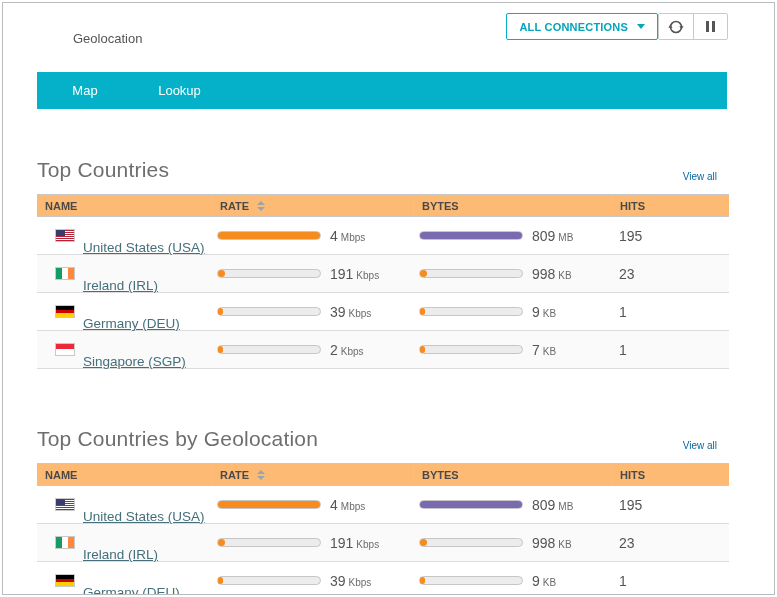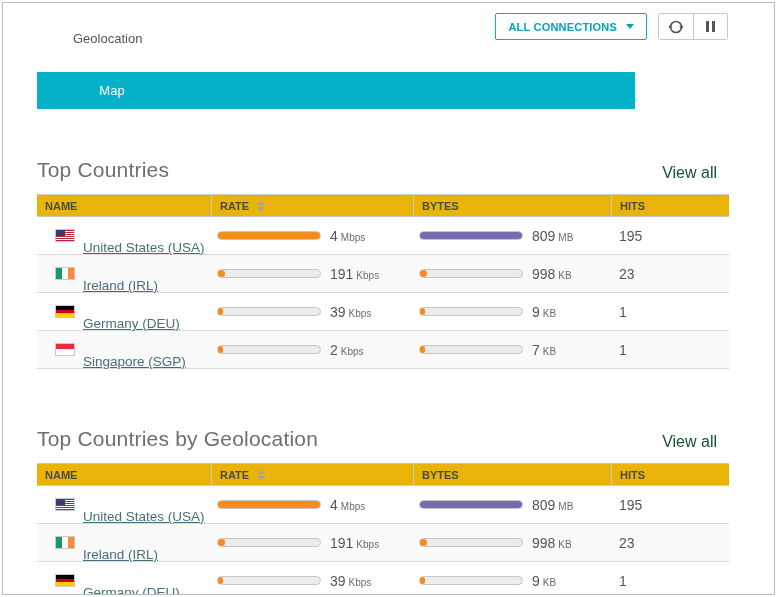--- a/index.html
+++ b/index.html
@@ -27,21 +27,21 @@
     justify-content: space-between;
     align-items: flex-start;
     padding: 10px 46px 0 34px;
   }
   .page-title {
     font-size: 13px;
     color: #555;
     margin-top: 18px;
     margin-left: 36px;
   }
-  .controls { display: flex; gap: 11px; }
+  .controls { display: flex; }
   .btn-connections {
     display: flex;
     align-items: center;
     gap: 9px;
     height: 27px;
     padding: 0 12px;
     background: #fff;
     border: 1px solid #04aec6;
     border-radius: 2px;
     color: #04a5bc;
@@ -74,25 +74,24 @@
     cursor: pointer;
     padding: 0;
   }
   .icon-btn + .icon-btn { border-left: 1px solid #c5cacd; }
   .pause-glyph { display: inline-flex; gap: 3px; }
   .pause-glyph i { display: block; width: 3px; height: 11px; background: #555; }
 
   
   .tabs {
     display: flex;
-    width: 598px;
+    width: 690px;
     height: 37px;
     margin: 26px 0 0 34px;
     background: #04b1c9;
-    padding-left: 27px;
   }
   .tab {
     display: flex;
     align-items: center;
     justify-content: center;
     color: #fff;
     font-size: 13px;
     cursor: pointer;
   }
   .tab-map { width: 96px; }
@@ -111,34 +110,34 @@
   }
   .section-head.second { margin-top: 58px; }
   .section-title {
     margin: 0;
     font-size: 21px;
     font-weight: 300;
     color: #6e6e6e;
     letter-spacing: 0.2px;
   }
   .view-all {
-    font-size: 16px;
-    color: #14532d;
+    font-size: 10px;
+    color: #0369a1;
     text-decoration: none;
     padding-right: 12px;
     cursor: pointer;
   }
 
   
   .tbl { width: 692px; }
   .thead {
     display: flex;
     height: 23px;
     align-items: stretch;
-    background: #eab308;
+    background: #fdba74;
     border-top: 1px solid #c9c9c9;
     border-bottom: 1px solid #c9c9c9;
     font-size: 11px;
     font-weight: bold;
     color: #4a4a4a;
   }
   .th {
     display: flex;
     align-items: center;
     padding-left: 8px;
@@ -234,20 +233,21 @@
               <i></i>
               <i></i>
             </span>
         </button>
       </div>
     </div>
   </div>
 
   <div class="tabs">
     <div class="tab tab-map">Map</div>
+    <div class="tab tab-lookup">Lookup</div>
   </div>
 
   <div class="content">
 
     <div class="section-head">
       <h2 class="section-title">Top Countries</h2>
       <a class="view-all">View all</a>
     </div>
 
     <div class="tbl">

